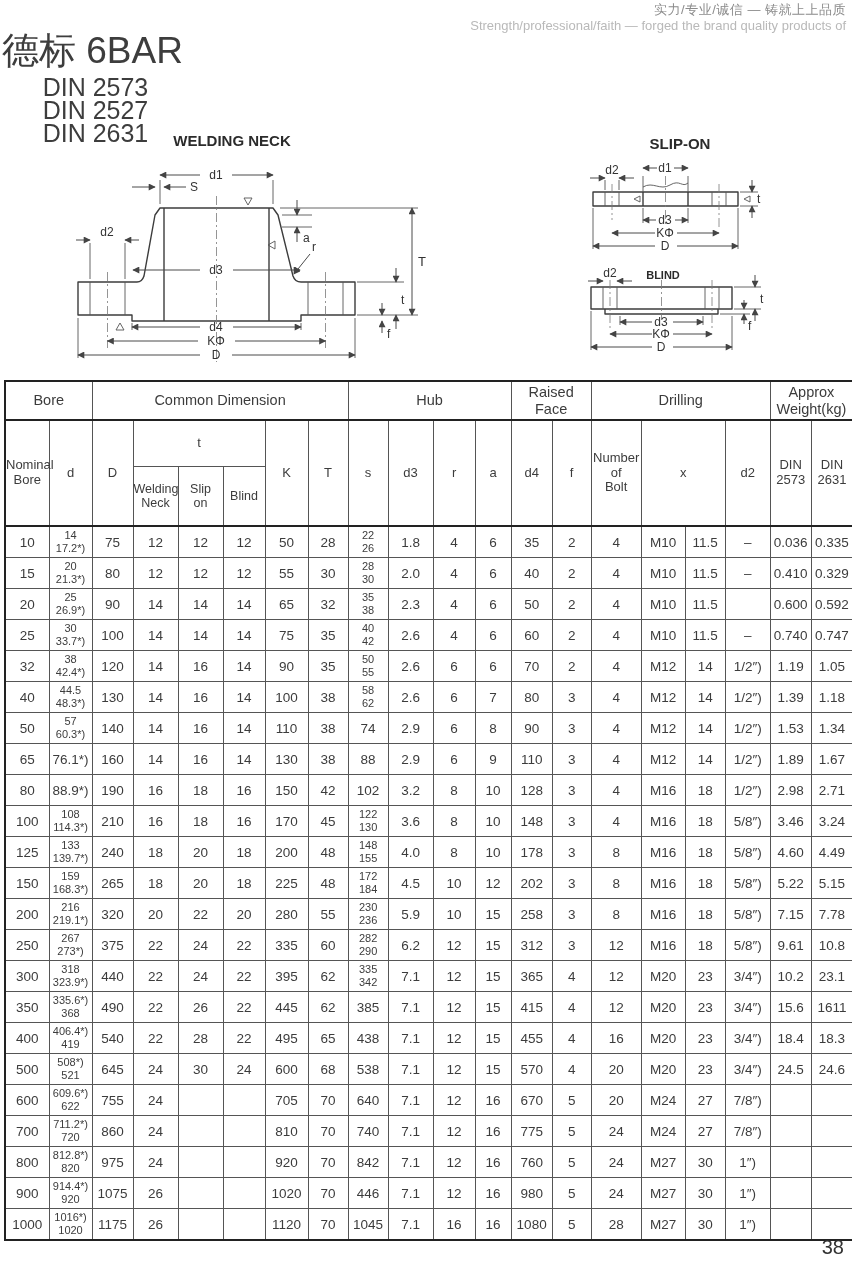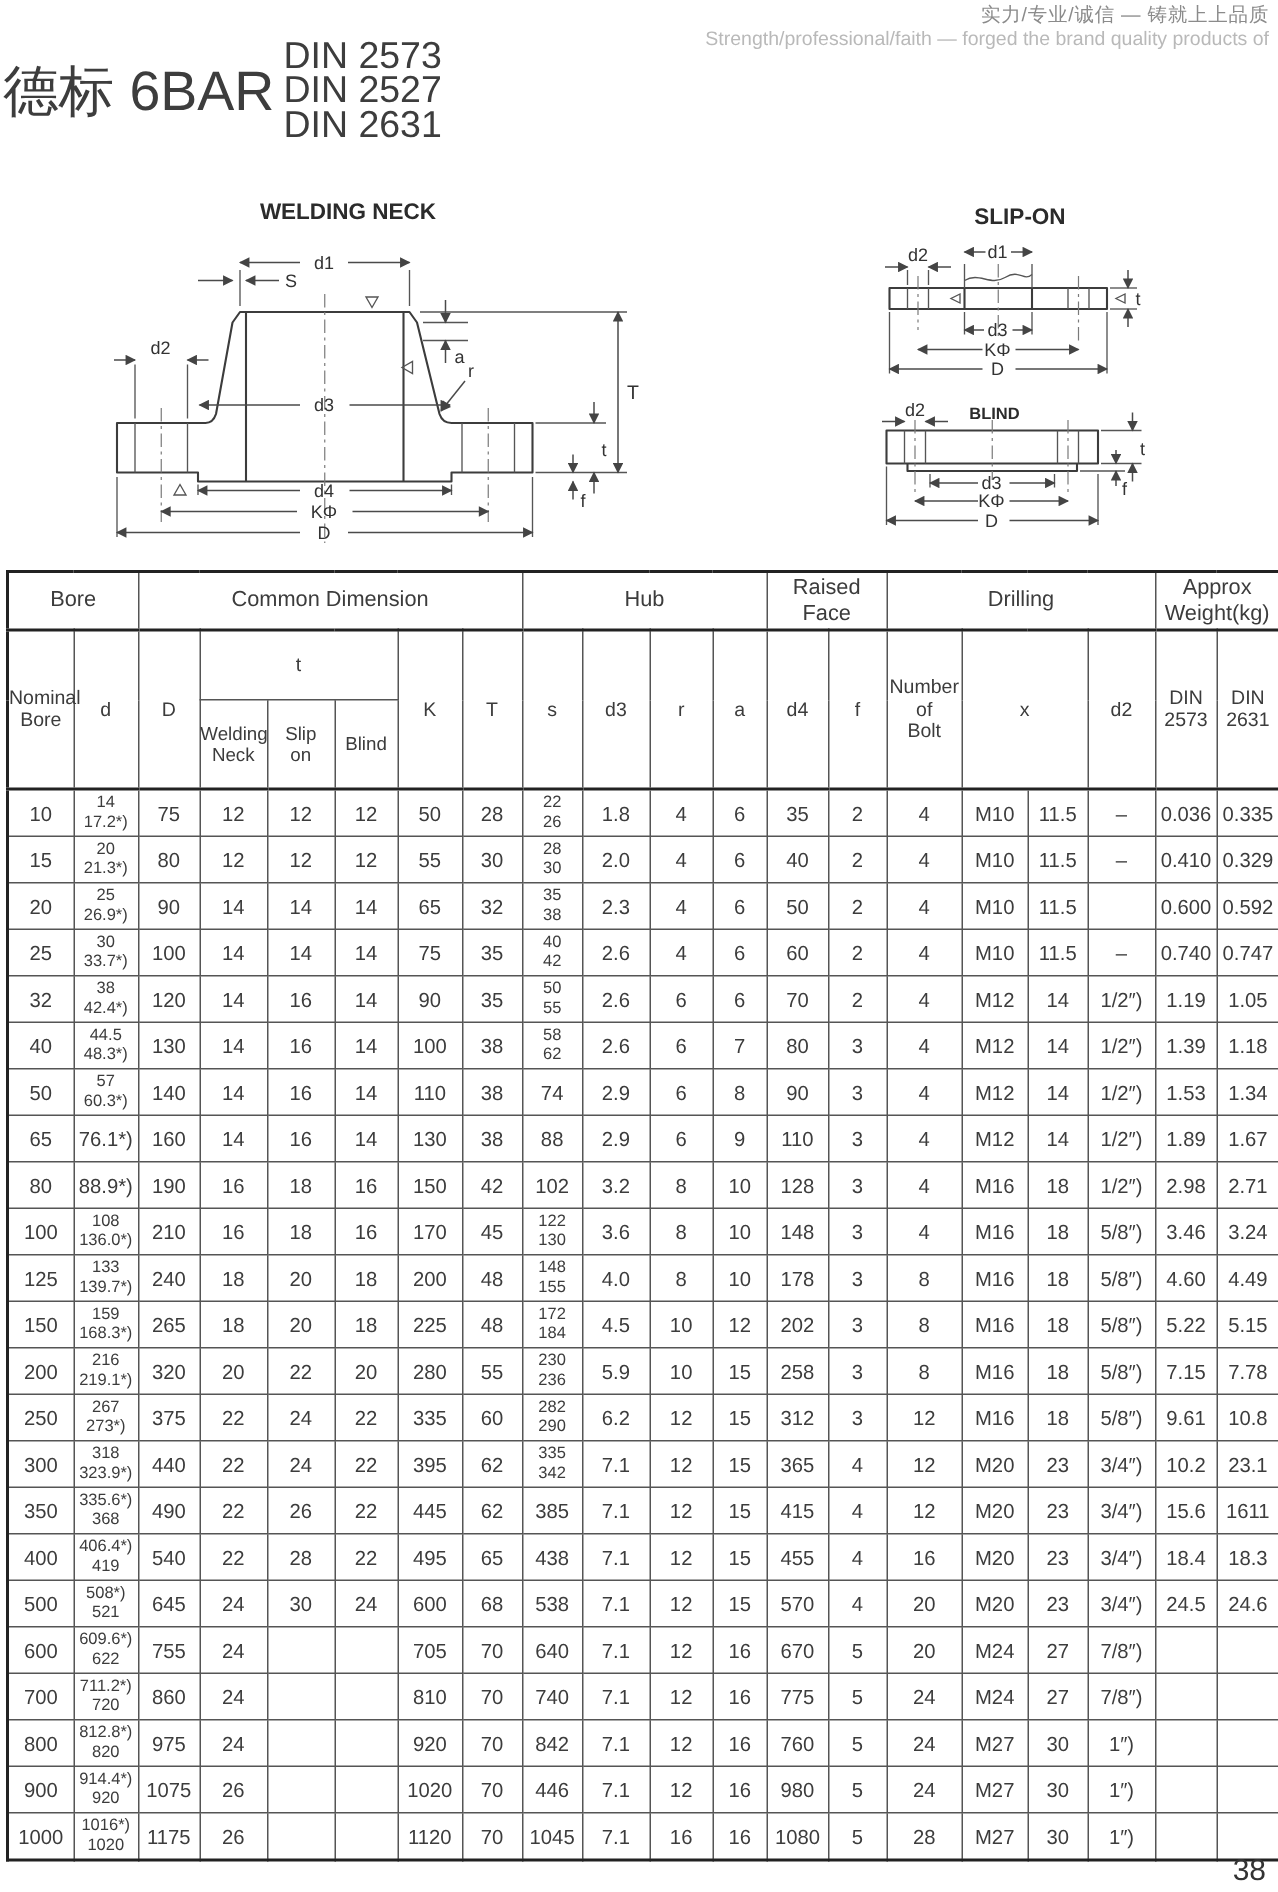--- a/index.html
+++ b/index.html
@@ -3,21 +3,21 @@
 <meta charset="utf-8">
 <style>
   html,body{margin:0;padding:0;background:#fff;}
   .page{position:relative;width:852px;height:1261px;background:#fff;overflow:hidden;
         font-family:"Liberation Sans",sans-serif;color:#3a3a3a;}
   
   .brand{position:absolute;top:2px;right:6px;text-align:right;line-height:1.25;margin-left:24px;}
   .brand-cn{font-size:13px;color:#8b8b8b;letter-spacing:.5px;}
   .brand-en{font-size:13px;color:#b9b9b9;}
   .website{font-size:17px;color:#6cc7ee;font-style:italic;margin-top:5px;}
-  .title-block{position:absolute;left:2px;top:26px;display:flex;align-items:center;}
+  .title-block{position:absolute;left:2px;top:26px;display:flex;align-items:center;flex-direction:column;}
   .title-cn{font-size:37px;color:#3d3d3d;white-space:nowrap;margin-right:6px;}
   .din-list{display:flex;flex-direction:column;}
   .din-list div{font-size:25px;color:#3d3d3d;line-height:23px;white-space:nowrap;}
   
   .drawings{position:absolute;left:0;top:130px;width:852px;height:245px;}
   svg{position:absolute;}
   .out{stroke:#3c3c3c;stroke-width:1.4;fill:none;stroke-linejoin:round;}
   .thin{stroke:#555;stroke-width:.9;fill:none;}
   .dim{stroke:#4a4a4a;stroke-width:1;fill:none;}
   .cl{stroke:#7a7a7a;stroke-width:.8;fill:none;stroke-dasharray:9 3 2 3;}
@@ -511,21 +511,21 @@
           <td>4</td>
           <td>M16</td>
           <td>18</td>
           <td>1/2″)</td>
           <td>2.98</td>
           <td>2.71</td>
         </tr>
         <tr>
           <td>100</td>
           <td class="ml">108
-136.0*)</td>
+114.3*)</td>
           <td>210</td>
           <td>16</td>
           <td>18</td>
           <td>16</td>
           <td>170</td>
           <td>45</td>
           <td class="ml">122
 130</td>
           <td>3.6</td>
           <td>8</td>

